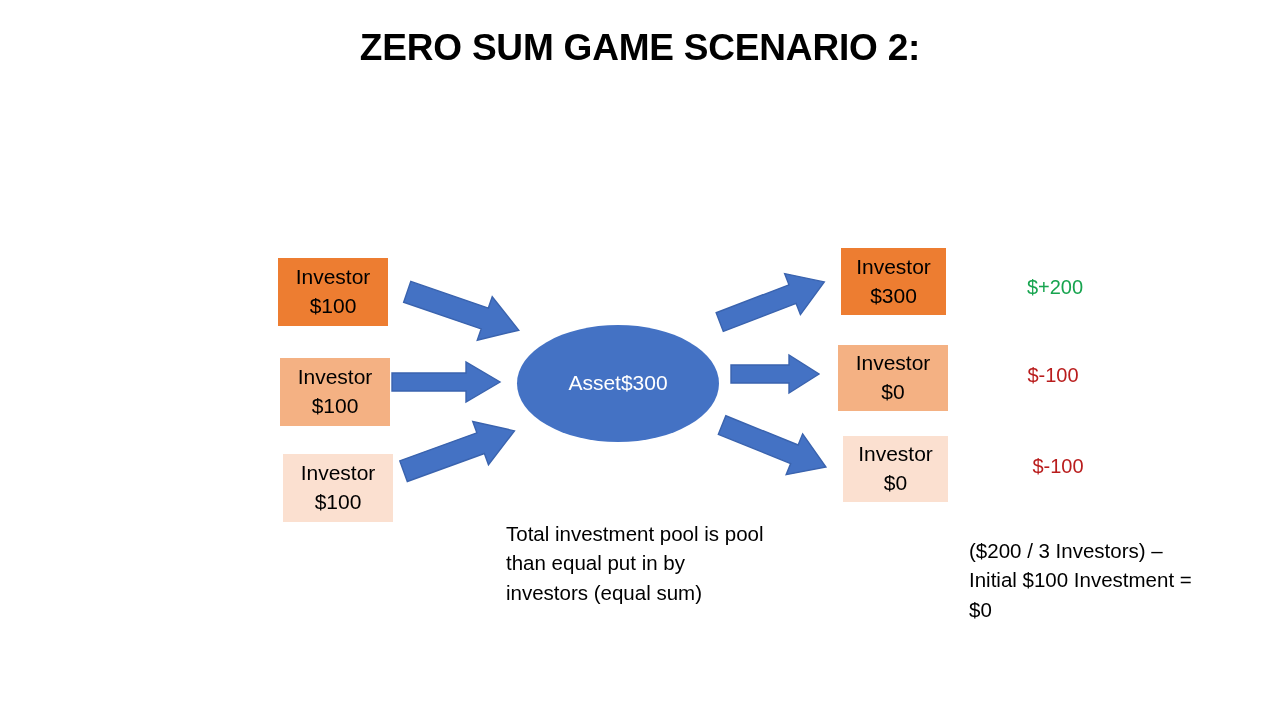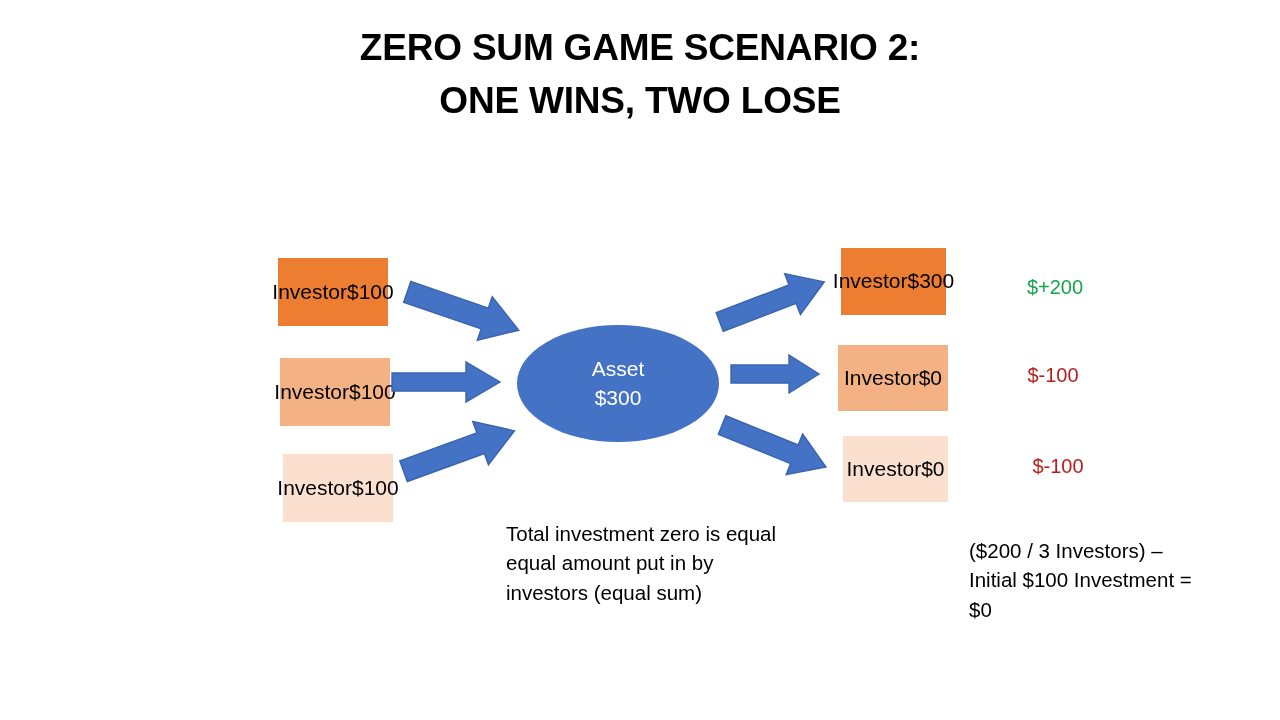--- a/index.html
+++ b/index.html
@@ -31,35 +31,35 @@
     line-height: 1.42;
     letter-spacing: -0.2px;
     color: #000000;
   }
   .title-line { display: block; }
 
   
   .box {
     position: absolute;
     display: flex;
-    flex-direction: row;
+    flex-direction: column;
     align-items: center;
     justify-content: center;
     font-size: 21px;
     line-height: 1.36;
     color: #000000;
     text-align: center;
   }
   .box span { display: block; }
 
   
   .ellipse {
     position: absolute;
     display: flex;
-    flex-direction: column;
+    flex-direction: row;
     align-items: center;
     justify-content: center;
     border-radius: 50%;
     color: #ffffff;
     font-size: 21px;
     line-height: 1.38;
     text-align: center;
   }
   .ellipse span { display: block; }
 
@@ -92,21 +92,20 @@
     font-weight: bold;
   }
 </style>
 </head>
 <body>
 
 <div id="slide">
 
   <div class="title">
     <span class="title-line">ZERO SUM GAME SCENARIO 2:</span>
-    <span class="title-line">ONE WINS, TWO LOSE</span>
   </div>
 
   <div class="box" style="left:278px; top:258px; width:110px; height:68px; background:#ED7D31;">
     <span>Investor</span>
     <span>$100</span>
   </div>
 
   <div class="box" style="left:280px; top:358px; width:110px; height:68px; background:#F4B183;">
     <span>Investor</span>
     <span>$100</span>
@@ -171,22 +170,22 @@
   <div class="box" style="left:843px; top:436px; width:105px; height:66px; background:#FBE0D0;">
     <span>Investor</span>
     <span>$0</span>
   </div>
 
   <div class="pl pl-gain" style="left:1000px; top:276px; width:110px;">$+200</div>
   <div class="pl pl-loss" style="left:998px; top:364px; width:110px;">$-100</div>
   <div class="pl pl-loss" style="left:1003px; top:455px; width:110px;">$-100</div>
 
   <div class="note" style="left:506px; top:519px; width:330px;">
-    <span>Total investment zero is equal</span>
-    <span>equal amount put in by</span>
+    <span>Total investment pool is pool</span>
+    <span>than equal put in by</span>
     <span>investors (equal sum)</span>
   </div>
 
   <div class="note" style="left:969px; top:536px; width:270px;">
     <span>($200 / 3 Investors) –</span>
     <span>Initial $100 Investment =</span>
     <span>$0</span>
   </div>
 
 </div>

